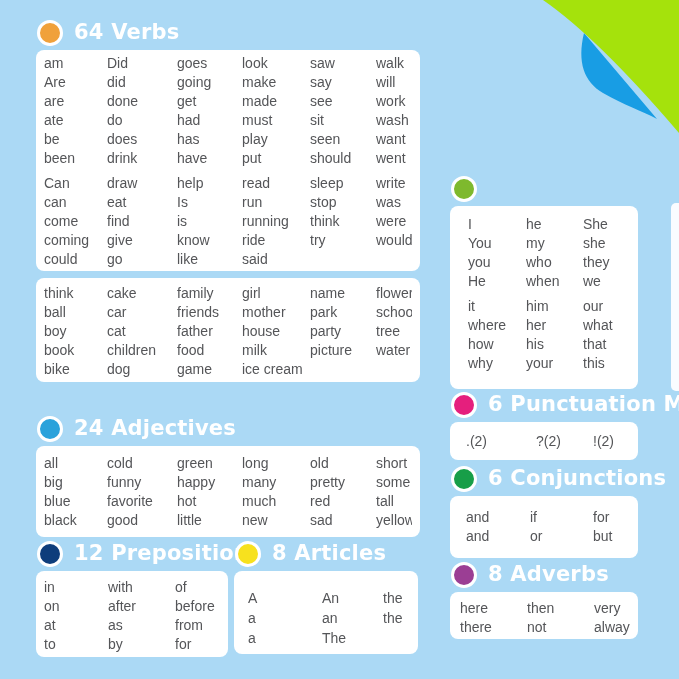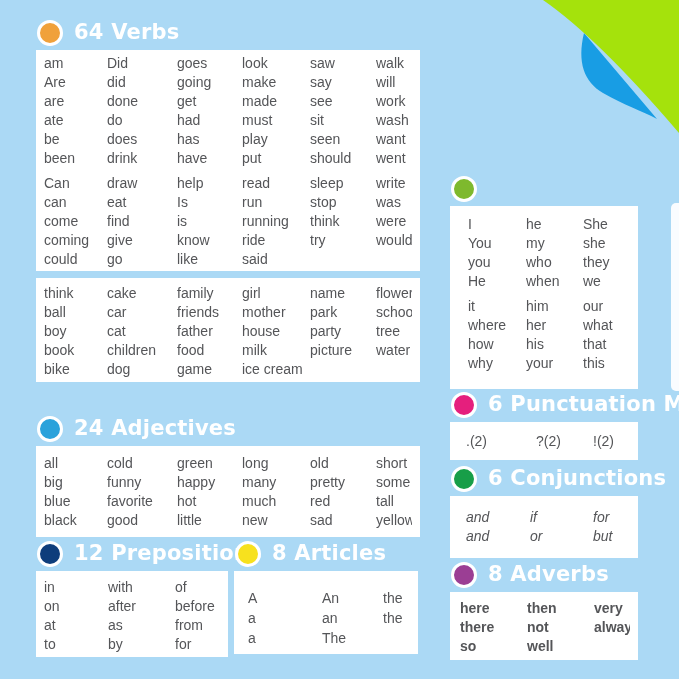--- a/index.html
+++ b/index.html
@@ -19,37 +19,37 @@
     width:20px;height:20px;border-radius:50%;
     border:3px solid #ffffff;box-sizing:content-box;flex:0 0 auto;
     margin-left:1px;
   }
   .header-label{
     color:#ffffff;font-size:21px;font-weight:bold;
     font-family:"DejaVu Sans", sans-serif;
     letter-spacing:.2px;white-space:nowrap;margin-left:11px;
   }
   .card{
-    background:#ffffff;border-radius:0;box-sizing:border-box;
+    background:#ffffff;border-radius:8px;box-sizing:border-box;
     padding:4px 8px;overflow:hidden;
   }
   .group{display:grid;}
   .group-gap{margin-top:6px;}
   .word{font-size:14px;line-height:19px;color:#545558;white-space:nowrap;overflow:hidden;}
 
   
   .s-verbs{left:36px;top:20px;width:384px;}         .s-verbs .card{height:221px;}
   .s-nouns{left:36px;top:278px;width:384px;}        .s-nouns .card{height:104px;padding-top:6px;}
   .s-adjectives{left:36px;top:416px;width:384px;}   .s-adjectives .card{height:91px;padding-top:8px;}
   .s-prepositions{left:36px;top:541px;width:192px;} .s-prepositions .card{height:86px;padding-top:7px;}
   .s-articles{left:234px;top:541px;width:184px;}    .s-articles .card{height:83px;padding:17px 8px 6px 14px;}
   .s-pronouns{left:450px;top:176px;width:188px;}    .s-pronouns .card{height:183px;padding:9px 8px 6px 18px;}
   .s-punctuation{left:450px;top:392px;width:188px;} .s-punctuation .card{height:38px;padding:10px 8px 6px 16px;}
-  .s-conjunctions{left:450px;top:466px;width:188px;}.s-conjunctions .card{height:62px;padding:12px 8px 6px 16px;font-style:italic;}
-  .s-adverbs{left:450px;top:562px;width:188px;}     .s-adverbs .card{height:68px;padding:7px 8px 6px 10px;font-weight:bold;}
+  .s-conjunctions{left:450px;top:466px;width:188px;}.s-conjunctions .card{height:62px;padding:12px 8px 6px 16px;}
+  .s-adverbs{left:450px;top:562px;width:188px;}     .s-adverbs .card{height:47px;padding:7px 8px 6px 10px;}
 
   
   .cols-6 .group{grid-template-columns:63px 70px 65px 68px 66px 1fr;}
   .s-prepositions .group{grid-template-columns:64px 67px 1fr;}
   .s-articles .group{grid-template-columns:74px 61px 1fr;}
   .s-articles .word{line-height:20px;}
   .s-pronouns .group{grid-template-columns:58px 57px 1fr;}
   .s-pronouns .group-gap{margin-top:6px;}
   .s-punctuation .group{grid-template-columns:70px 57px 1fr;}
   .s-conjunctions .group{grid-template-columns:64px 63px 1fr;}

